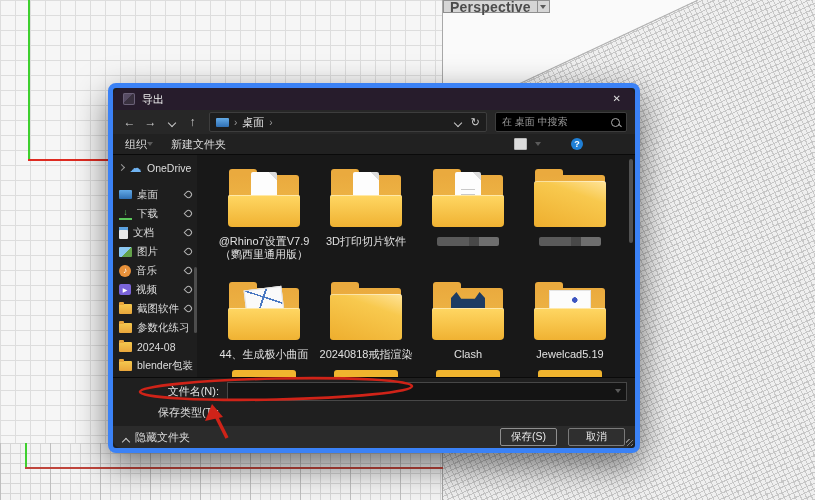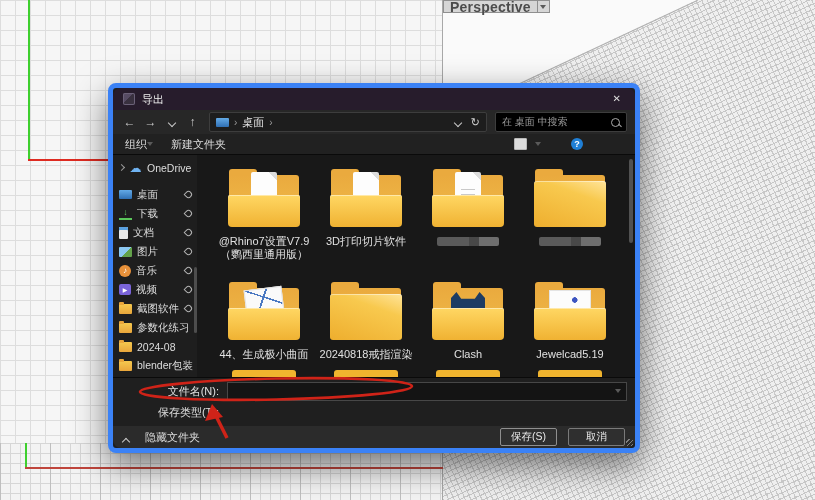--- a/index.html
+++ b/index.html
@@ -141,21 +141,21 @@
 
   .fields{background:#1f1f1f;padding:3px 8px 3px 0;border-top:1px solid #0a0a0a;flex:none}
   .frow{display:flex;align-items:center;height:21px}
   .flabel{width:106px;text-align:right;padding-right:8px;color:#e0e0e0;flex:none}
   .combo{flex:1;height:17px;background:#141414;border:1px solid #474747;display:flex;align-items:center;
        padding:0 18px 0 6px;position:relative;color:#dedede}
   .combo .dd{position:absolute;right:5px;top:6px}
 
   .dlg-foot{height:22px;background:#2b2b2b;display:flex;align-items:center;padding:0 10px;
        border-radius:0 0 8px 8px;flex:none;position:relative}
-  .foot-left{display:flex;align-items:flex-end;gap:16px;color:#dcdcdc}
+  .foot-left{display:flex;align-items:flex-end;gap:6px;color:#dcdcdc}
   .btns{margin-left:auto;display:flex;gap:11px}
   .btn{width:55px;height:16px;border:1px solid #7a7a7a;background:#2f2f2f;color:#eaeaea;
        font-size:10.5px;display:flex;align-items:center;justify-content:center;border-radius:2px}
   .btn.primary{border-color:#8f8f8f}
   .grip{position:absolute;right:2px;bottom:2px;width:7px;height:7px;
        background:repeating-linear-gradient(135deg,transparent 0 2px,#808080 2px 3px)}
 
   .annot{position:absolute;left:0;top:0;z-index:50;pointer-events:none}
 </style>
 </head>

